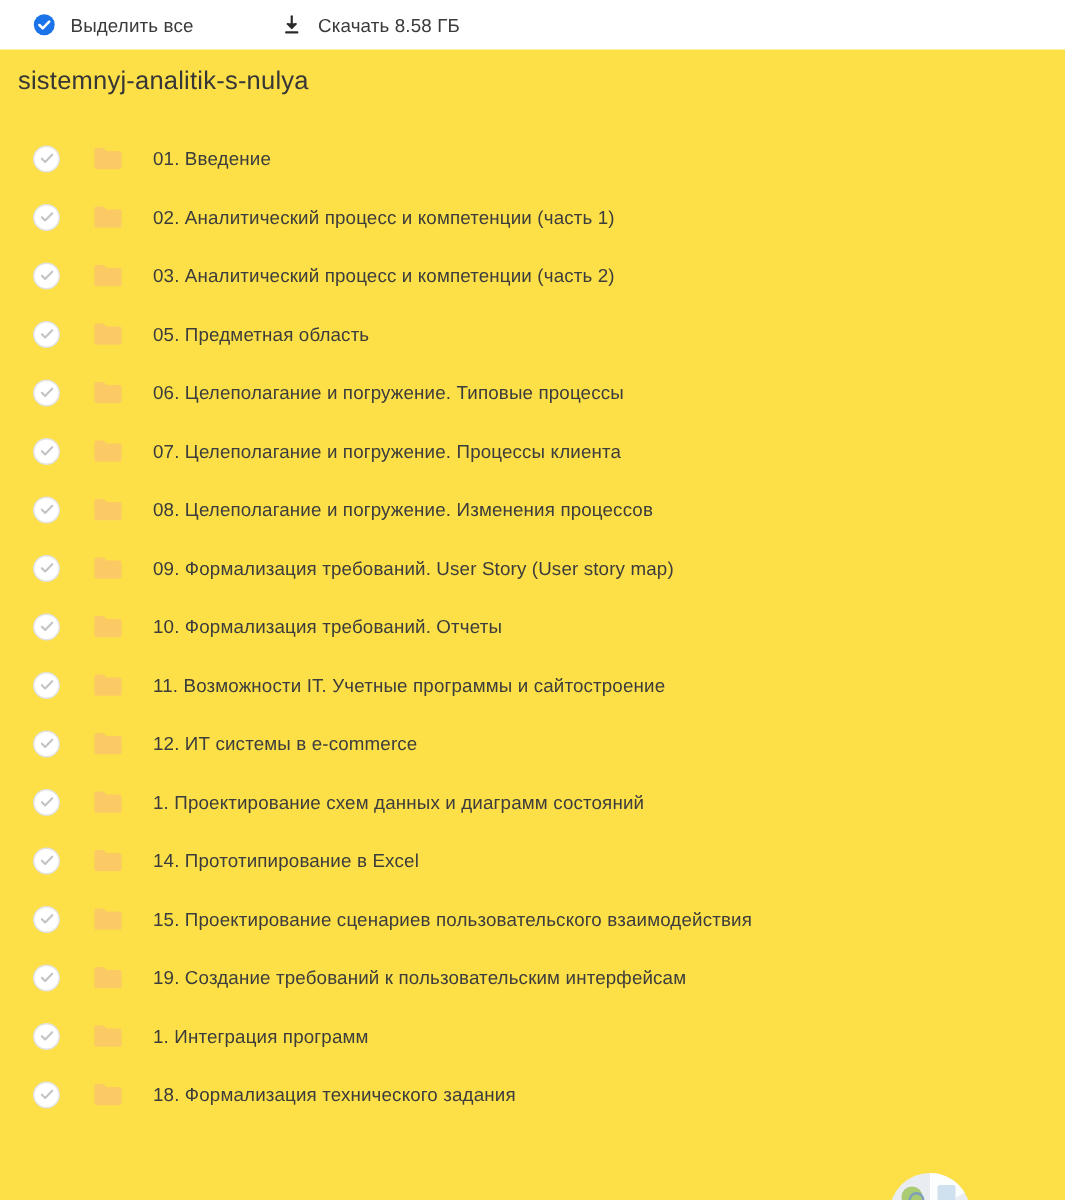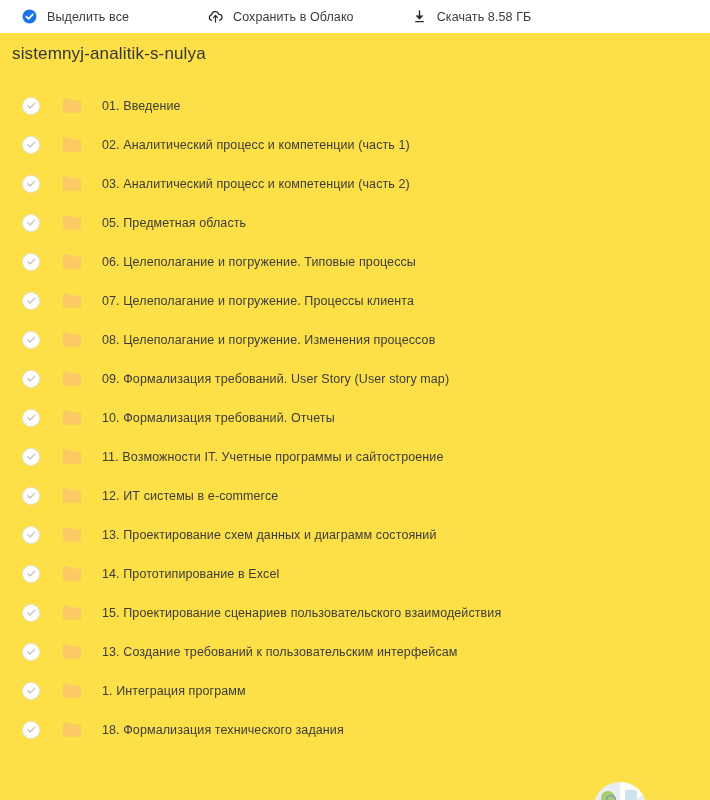--- a/index.html
+++ b/index.html
@@ -130,31 +130,20 @@
     <div class="tb-item select-all">
       <span class="tb-icon">
         <svg width="17" height="17" viewBox="0 0 20 20">
           <circle cx="10" cy="10" r="8.2" fill="#1a73e8"></circle>
           <path d="M6.2 10.2 L8.8 12.8 L13.9 7.5" fill="none" stroke="#ffffff" stroke-width="2" stroke-linecap="round" stroke-linejoin="round"></path>
         </svg>
       </span>
       <span class="tb-label">Выделить все</span>
     </div>
 
-    <div class="tb-item save-cloud">
-      <span class="tb-icon">
-        <svg width="17" height="17" viewBox="0 0 20 20">
-          <path d="M5.3 14.4 A3.2 3.2 0 0 1 5.5 8.1 A4.3 4.3 0 0 1 13.9 7.4
-                   A3.5 3.5 0 0 1 14.4 14.4" fill="none" stroke="#2b2b2b" stroke-width="1.45" stroke-linecap="round" stroke-linejoin="round"></path>
-          <path d="M10 16.6 L10 9.1" fill="none" stroke="#2b2b2b" stroke-width="1.45" stroke-linecap="round"></path>
-          <path d="M7.6 11.3 L10 8.8 L12.4 11.3" fill="none" stroke="#2b2b2b" stroke-width="1.45" stroke-linecap="round" stroke-linejoin="round"></path>
-        </svg>
-      </span>
-      <span class="tb-label">Сохранить в Облако</span>
-    </div>
 
     <div class="tb-item download">
       <span class="tb-icon">
         <svg width="17" height="17" viewBox="0 0 20 20">
           <path d="M10 3.4 L10 12.1" fill="none" stroke="#2b2b2b" stroke-width="1.7" stroke-linecap="round"></path>
           <path d="M6.3 8.9 L10 12.7 L13.7 8.9" fill="#2b2b2b" stroke="#2b2b2b" stroke-width="1.4" stroke-linejoin="round"></path>
           <path d="M5.6 16.0 L14.4 16.0" fill="none" stroke="#2b2b2b" stroke-width="1.7" stroke-linecap="round"></path>
         </svg>
       </span>
       <span class="tb-label">Скачать 8.58 ГБ</span>
@@ -287,21 +276,21 @@
       </div>
       <div class="file-row">
         <span class="row-check">
           <svg width="11" height="11" viewBox="0 0 12 12">
             <path d="M2.1 6.3 L4.5 8.7 L9.6 3.4" fill="none" stroke="#c3c3c3" stroke-width="1.5" stroke-linecap="round" stroke-linejoin="round"></path>
           </svg>
         </span>
         <span class="row-folder"><svg width="20" height="17" viewBox="0 0 20 17">
             <path d="M0.9 3.1 A1.5 1.5 0 0 1 2.4 1.6 L7.3 1.6 L9.0 3.6 L17.6 3.6 A1.5 1.5 0 0 1 19.1 5.1 L19.1 14.3 A1.5 1.5 0 0 1 17.6 15.8 L2.4 15.8 A1.5 1.5 0 0 1 0.9 14.3 Z" fill="#fbca65"></path>
           </svg></span>
-        <span class="row-label">13. Проектирование схем данных и диаграмм состояний</span>
+        <span class="row-label">1. Проектирование схем данных и диаграмм состояний</span>
       </div>
       <div class="file-row">
         <span class="row-check">
           <svg width="11" height="11" viewBox="0 0 12 12">
             <path d="M2.1 6.3 L4.5 8.7 L9.6 3.4" fill="none" stroke="#c3c3c3" stroke-width="1.5" stroke-linecap="round" stroke-linejoin="round"></path>
           </svg>
         </span>
         <span class="row-folder"><svg width="20" height="17" viewBox="0 0 20 17">
             <path d="M0.9 3.1 A1.5 1.5 0 0 1 2.4 1.6 L7.3 1.6 L9.0 3.6 L17.6 3.6 A1.5 1.5 0 0 1 19.1 5.1 L19.1 14.3 A1.5 1.5 0 0 1 17.6 15.8 L2.4 15.8 A1.5 1.5 0 0 1 0.9 14.3 Z" fill="#fbca65"></path>
           </svg></span>
@@ -320,21 +309,21 @@
       </div>
       <div class="file-row">
         <span class="row-check">
           <svg width="11" height="11" viewBox="0 0 12 12">
             <path d="M2.1 6.3 L4.5 8.7 L9.6 3.4" fill="none" stroke="#c3c3c3" stroke-width="1.5" stroke-linecap="round" stroke-linejoin="round"></path>
           </svg>
         </span>
         <span class="row-folder"><svg width="20" height="17" viewBox="0 0 20 17">
             <path d="M0.9 3.1 A1.5 1.5 0 0 1 2.4 1.6 L7.3 1.6 L9.0 3.6 L17.6 3.6 A1.5 1.5 0 0 1 19.1 5.1 L19.1 14.3 A1.5 1.5 0 0 1 17.6 15.8 L2.4 15.8 A1.5 1.5 0 0 1 0.9 14.3 Z" fill="#fbca65"></path>
           </svg></span>
-        <span class="row-label">13. Создание требований к пользовательским интерфейсам</span>
+        <span class="row-label">19. Создание требований к пользовательским интерфейсам</span>
       </div>
       <div class="file-row">
         <span class="row-check">
           <svg width="11" height="11" viewBox="0 0 12 12">
             <path d="M2.1 6.3 L4.5 8.7 L9.6 3.4" fill="none" stroke="#c3c3c3" stroke-width="1.5" stroke-linecap="round" stroke-linejoin="round"></path>
           </svg>
         </span>
         <span class="row-folder"><svg width="20" height="17" viewBox="0 0 20 17">
             <path d="M0.9 3.1 A1.5 1.5 0 0 1 2.4 1.6 L7.3 1.6 L9.0 3.6 L17.6 3.6 A1.5 1.5 0 0 1 19.1 5.1 L19.1 14.3 A1.5 1.5 0 0 1 17.6 15.8 L2.4 15.8 A1.5 1.5 0 0 1 0.9 14.3 Z" fill="#fbca65"></path>
           </svg></span>

